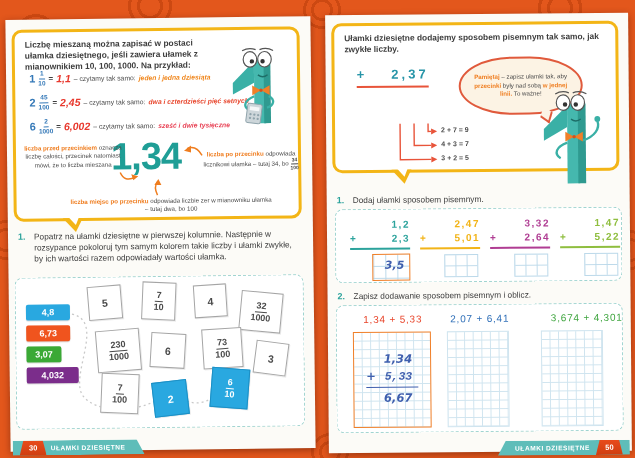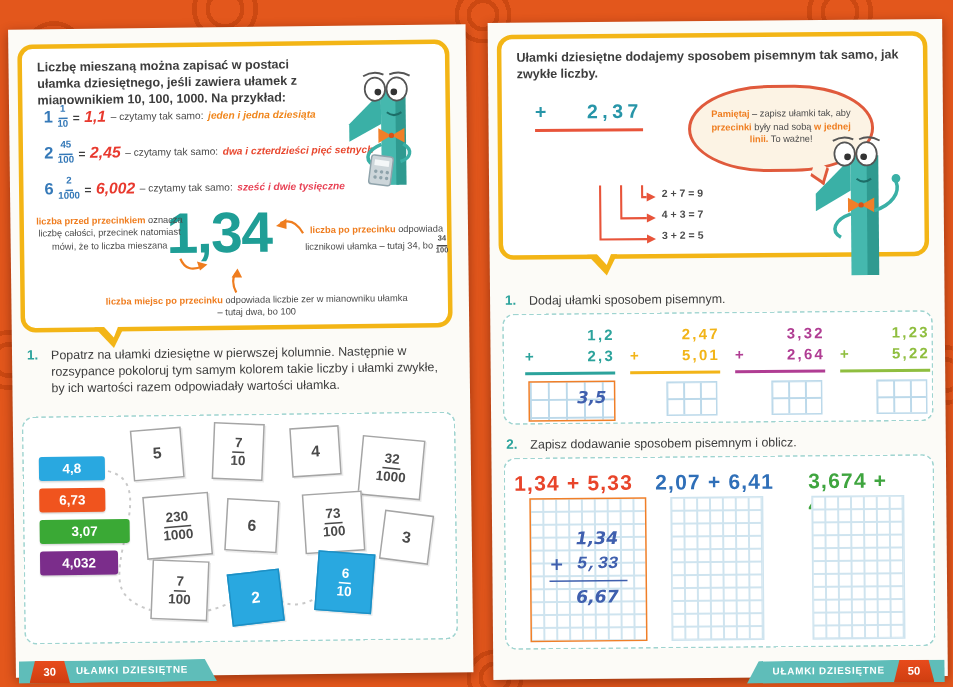--- a/index.html
+++ b/index.html
@@ -85,27 +85,27 @@
   .bubble .hlo { color:#ef7d1f; font-weight:bold; }
   .bubble-tail { position:absolute; bottom:-8px; left:80px; width:11px; height:11px; background:#fcf3e4;
                  border-right:2px solid #e05a3c; border-bottom:2px solid #e05a3c; transform:rotate(35deg) skewX(18deg); }
 
   .prob { position:absolute; width:60px; top:8px; }
   .prow { font-size:10px; font-weight:bold; letter-spacing:1.5px; text-align:right; line-height:1.4; }
   .prow.signed { display:flex; justify-content:space-between; padding-bottom:2px; border-bottom:2px solid; }
   .ans { width:34px; height:23px; margin:5px 2px 0 auto; border:1px solid #bcd9ea;
          background-image:linear-gradient(#bcd9ea 1px, transparent 1px), linear-gradient(90deg,#bcd9ea 1px, transparent 1px);
          background-size:11.2px 11.2px; background-position:-1px -1px; }
-  .answrap { width:58px; height:27px; margin:4px 0 0 auto; border:1.6px solid #f07f28; position:relative;
+  .answrap { width:38px; height:27px; margin:4px 0 0 auto; border:1.6px solid #f07f28; position:relative;
              background-image:linear-gradient(#bcd9ea 1px, transparent 1px), linear-gradient(90deg,#bcd9ea 1px, transparent 1px);
              background-size:12px 12px; background-position:12px -1px; }
   .hand { font-family:"DejaVu Sans", sans-serif; font-style:italic; color:#3f5fae; font-weight:bold; }
   .ansval { position:absolute; right:5px; top:4px; font-size:11px; }
 
-  .expr { position:absolute; top:8px; font-size:14px; font-weight:bold; letter-spacing:.8px; text-align:left; }
+  .expr { position:absolute; top:8px; font-size:10px; font-weight:normal; letter-spacing:.8px; text-align:center; }
   .gridpaper { position:absolute; top:26px; background:#fff; border:1px solid #cfe4ef;
          background-image:linear-gradient(#cfe4ef 1px, transparent 1px), linear-gradient(90deg,#cfe4ef 1px, transparent 1px);
          background-size:8.6px 8.6px; background-position:-1px -1px; }
   .gridpaper.worked { border:1.6px solid #f07f28; }
   .work { position:absolute; left:12px; top:18px; width:52px; font-size:11.5px; line-height:1.5; }
   .work .wrow { text-align:right; }
   .work .wsigned { display:flex; justify-content:space-between; border-bottom:1.6px solid #3f5fae; padding-bottom:1px; }
   .work .wres { padding-top:2px; }
 
   svg { display:block; }
@@ -217,21 +217,21 @@
   <div class="extext" style="position:absolute; left:26px; top:212px; width:266px;">Popatrz na ułamki dziesiętne w pierwszej kolumnie. Następnie w rozsypance pokoloruj tym samym kolorem takie liczby i ułamki zwykłe, by ich wartości razem odpowiadały wartości ułamka.</div>
 
   <div class="dashed" style="left:6px; top:258px; width:289px; height:152px;">
     <svg class="connector" width="289" height="152">
       <path d="M56,36 C90,44 52,98 66,118 C78,134 114,136 138,124" fill="none" stroke="#c9c9c9" stroke-width="1.3" stroke-dasharray="2 3"></path>
       <path d="M170,124 C180,130 196,124 206,113" fill="none" stroke="#c9c9c9" stroke-width="1.3" stroke-dasharray="2 3"></path>
     </svg>
 
     <div class="chip" style="top: 26px; width: 44px; background-color: rgb(41, 168, 224);">4,8</div>
     <div class="chip" style="top: 47px; width: 44px; background-color: rgb(240, 84, 30);">6,73</div>
-    <div class="chip" style="top: 68px; width: 60px; background-color: rgb(58, 169, 53);">3,07</div>
+    <div class="chip" style="top: 68px; width: 35px; background-color: rgb(58, 169, 53);">3,07</div>
     <div class="chip" style="top: 89px; width: 52px; background-color: rgb(123, 45, 139);">4,032</div>
 
     <div class="tile" style="left:72px; top:8px; width:34px; height:34px; transform:rotate(-4deg);">
         <span>5</span>
       </div>
     <div class="tile" style="left:126px; top:5px; width:34px; height:38px; transform:rotate(3deg);">
         <span class="frac">
           <span class="fn">7</span>
           <span class="fd">10</span>
         </span>
@@ -363,21 +363,21 @@
     </div>
     <div class="prob" style="left: 154px; color: rgb(176, 61, 147);">
       <div class="prow">3,32</div>
       <div class="prow signed" style="border-color: rgb(176, 61, 147);">
           <span>+</span>
           <span>2,64</span>
         </div>
       <div class="ans"></div>
     </div>
     <div class="prob" style="left: 224px; color: rgb(143, 190, 63);">
-      <div class="prow">1,23</div>
+      <div class="prow">1,47</div>
       <div class="prow signed" style="border-color: rgb(143, 190, 63);">
           <span>+</span>
           <span>5,22</span>
         </div>
       <div class="ans"></div>
     </div>
   </div>
 
   <div style="position:absolute; left:10px; top:276px;" class="exnum">2.</div>
   <div class="extext" style="position:absolute; left:26px; top:276px; width:260px;">Zapisz dodawanie sposobem pisemnym i oblicz.</div>

